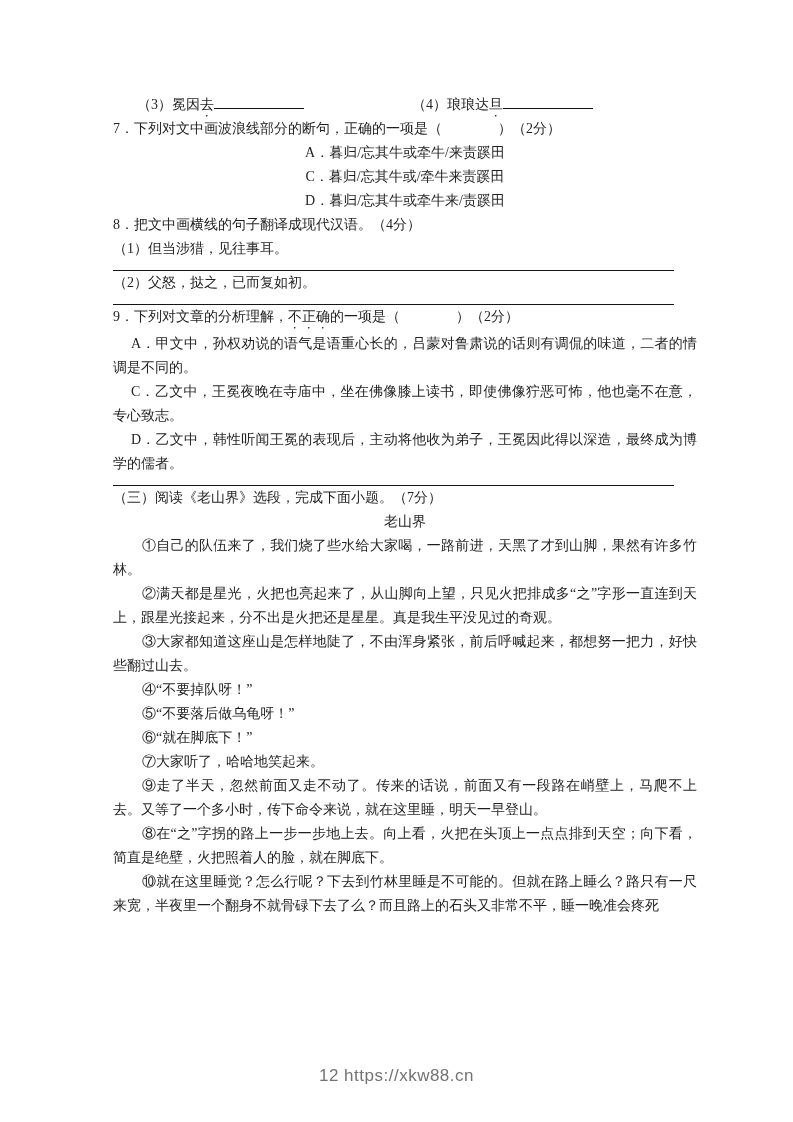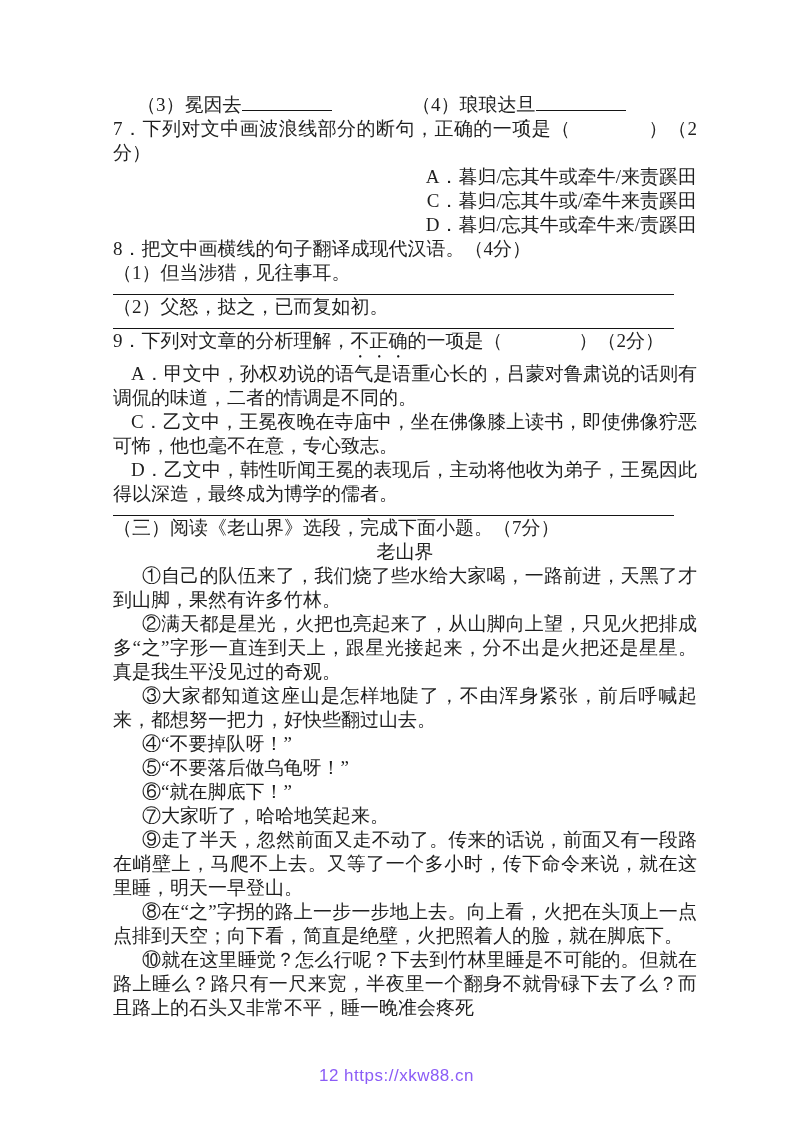--- a/index.html
+++ b/index.html
@@ -14,21 +14,21 @@
     background: #ffffff;
     color: #1f1f1f;
     font-family: "Liberation Serif", "DejaVu Serif", serif;
     overflow: hidden;
   }
   .content {
     position: absolute;
     left: 113px;
     top: 93px;
     width: 584px;
-    font-size: 19px;
+    font-size: 14px;
     line-height: 24px;
     text-align: justify;
   }
   .content p { margin: 0; padding: 0; }
 
   
   .fb-row { position: relative; height: 24px; }
   .fb3 { margin-left: 24px; }
   .fb4 { position: absolute; left: 299px; top: 0; }
   .blank {
@@ -42,21 +42,21 @@
   
   .em-dot {
     font-style: normal;
     -webkit-text-emphasis-style: dot;
     -webkit-text-emphasis-position: under;
     text-emphasis-style: dot;
     text-emphasis-position: under right;
     text-emphasis-color: #151515;
   }
 
-  .opt7 { padding-left: 38px; text-align: right; }
+  .opt7 { padding-left: 38px; text-align: center; }
   .q9opt { text-indent: 18px; }
   .para  { text-indent: 29px; }
   .ptitle { text-align: center; text-indent: 0; }
 
   
   .answer-rule {
     width: 561px;
     height: 9px;
     border-bottom: 1.6px solid #151515;
   }
@@ -68,21 +68,21 @@
   .mt10 { margin-top: 10px; }
 
   .footer {
     position: absolute;
     top: 1066px;
     left: 0;
     width: 100%;
     text-align: center;
     font-family: "Liberation Sans", "DejaVu Sans", sans-serif;
     font-size: 17px;
-    color: #8b5cf6;
+    color: #737373;
     letter-spacing: 0.5px;
   }
 </style>
 </head>
 <body>
 
 <div class="page">
   <div class="content">
 
     <div class="fb-row">

